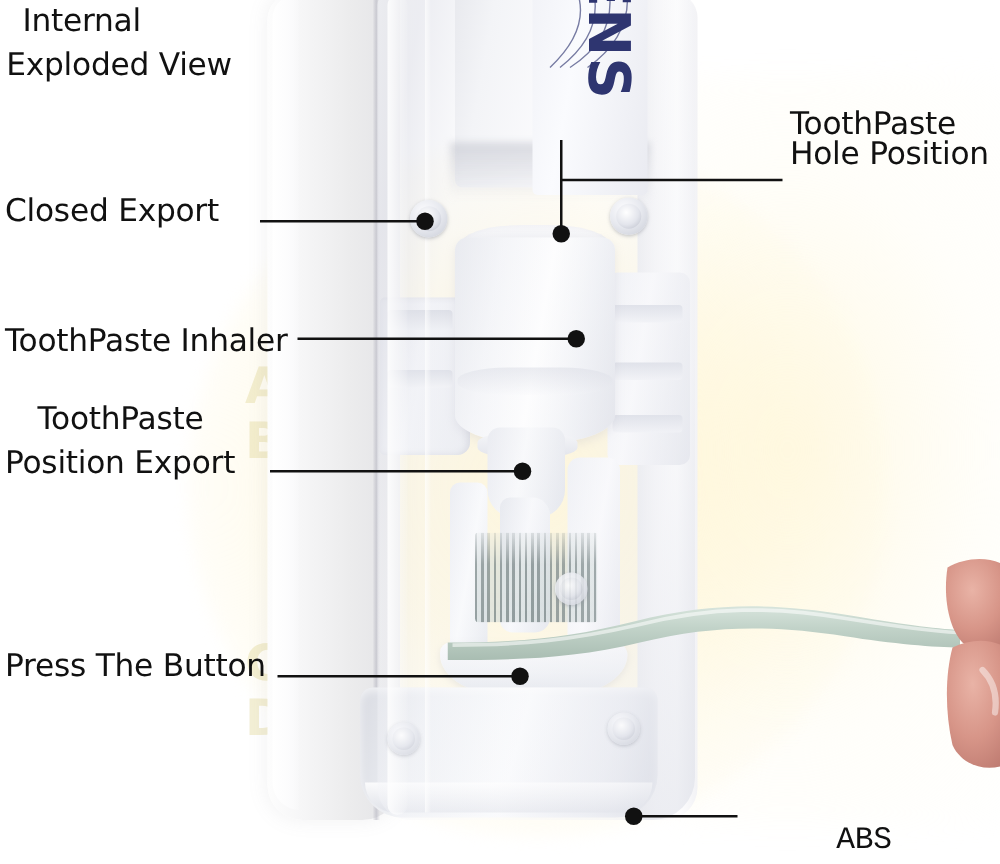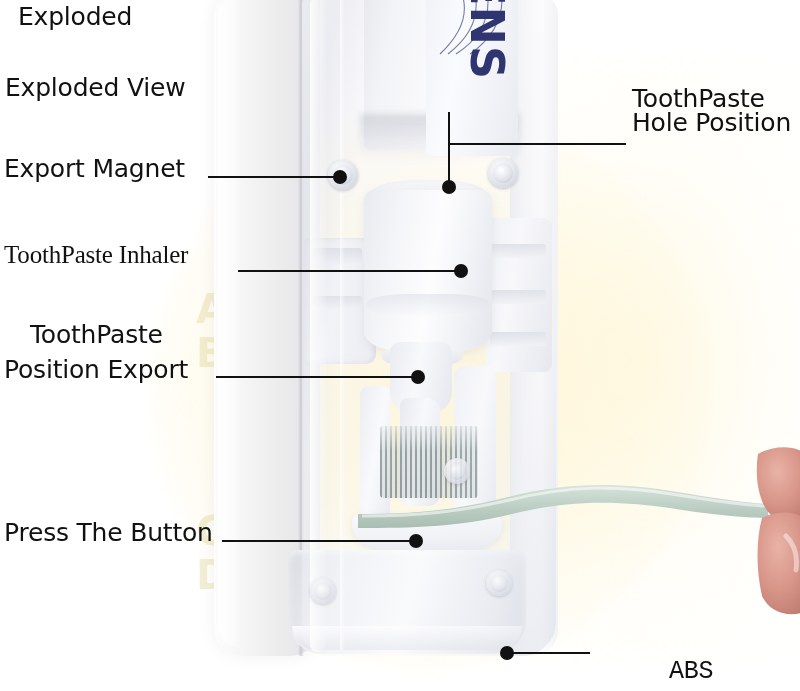--- a/index.html
+++ b/index.html
@@ -388,28 +388,28 @@
         <stop offset="0%" stop-color="#e9b3a6"></stop>
         <stop offset="55%" stop-color="#d79588"></stop>
         <stop offset="100%" stop-color="#bd7a70"></stop>
       </radialGradient>
     </defs>
     <path d="M10 14 C 30 2 60 6 64 24 L 64 72 C 52 82 34 84 22 74 C 12 64 6 40 10 14 Z" fill="url(#sk)"></path>
     <path d="M14 78 C 34 68 58 72 64 88 L 64 168 C 46 180 22 174 14 156 C 8 130 8 100 14 78 Z" fill="url(#sk)"></path>
     <path d="M38 96 C 46 104 50 116 48 130" fill="none" stroke="rgba(255,255,255,.45)" stroke-width="5" stroke-linecap="round"></path>
   </svg>
 
-  <div class="label" style="left:18px;top:2px;">Exploded</div>
-  <div class="label" style="left:5px;top:37px;margin-top:36px;">Exploded View</div>
-
-  <div class="label" style="left:4px;top:154px;">Export Magnet</div>
+  <div class="label" style="left:18px;top:2px;">Internal</div>
+  <div class="label" style="left:5px;top:37px;">Exploded View</div>
+
+  <div class="label" style="left:4px;top:154px;">Closed Export</div>
   <div class="lead" style="left:208px;top:176px;width:132px;"></div>
   <div class="dot" style="left:333px;top:170px;"></div>
 
-  <div class="label" style="left:4px;top:240px;font-family:Liberation Serif, serif;">ToothPaste Inhaler</div>
+  <div class="label" style="left:4px;top:258px;">ToothPaste Inhaler</div>
   <div class="lead" style="left:238px;top:270px;width:224px;"></div>
   <div class="dot" style="left:454px;top:264px;"></div>
 
   <div class="label" style="left:30px;top:320px;">ToothPaste</div>
   <div class="label" style="left:4px;top:355px;">Position Export</div>
   <div class="lead" style="left:216px;top:376px;width:204px;"></div>
   <div class="dot" style="left:411px;top:370px;"></div>
 
   <div class="label" style="left:4px;top:518px;">Press The Button</div>
   <div class="lead" style="left:222px;top:540px;width:196px;"></div>

